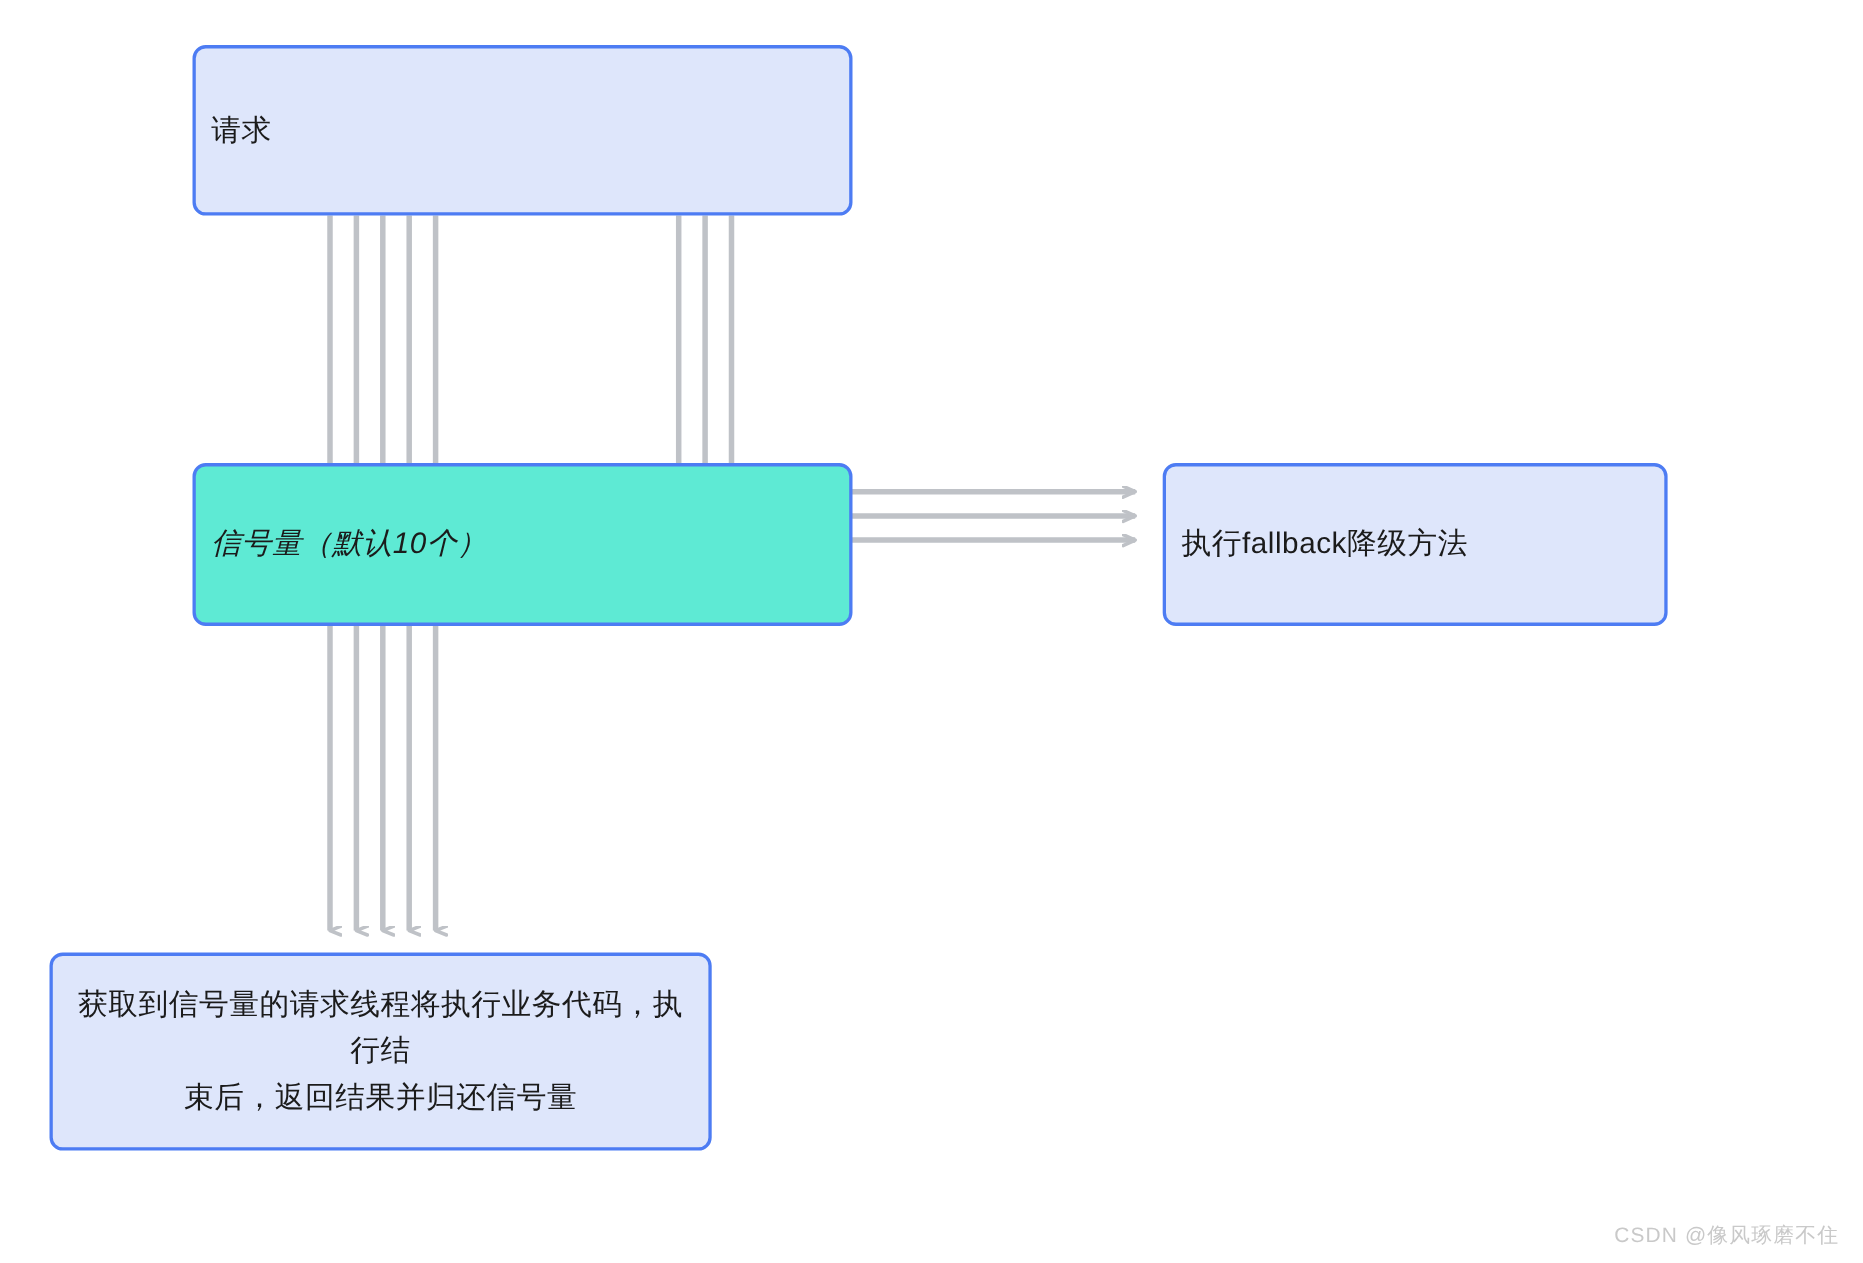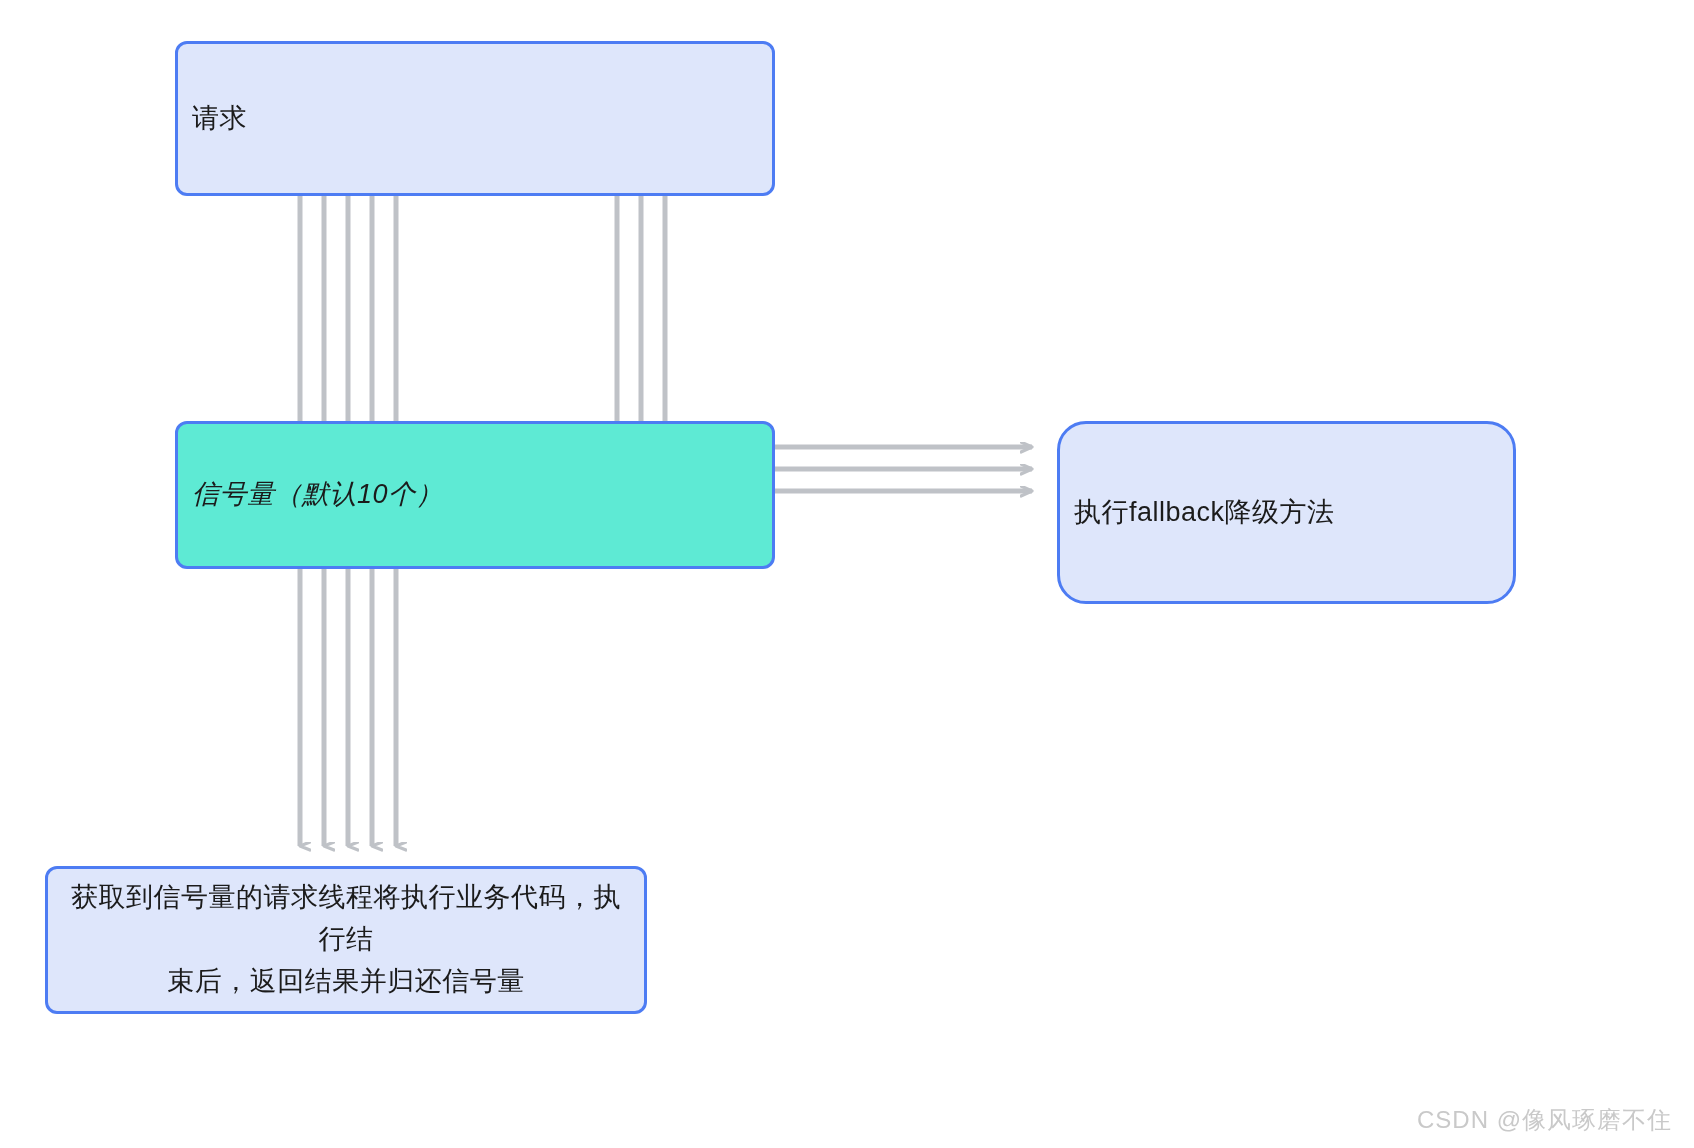--- a/index.html
+++ b/index.html
@@ -69,21 +69,21 @@
     top: 866px;
     width: 602px;
     height: 148px;
   }
   
   #node-semaphore { z-index: 2; }
   .watermark {
     position: absolute;
     right: 22px;
     bottom: 12px;
-    font-size: 24px;
+    font-size: 19px;
     color: #c9c9c9;
     letter-spacing: 1px;
     user-select: none;
     z-index: 5;
   }
 </style>
 </head>
 <body>
 
 <div id="canvas">
@@ -114,24 +114,24 @@
   </svg>
 
   <div class="node" id="node-request" style="left: 175px; top: 41px; width: 600px; height: 155px;">
     <span class="node-label">请求</span>
   </div>
 
   <div class="node" id="node-semaphore" style="left: 175px; top: 421px; width: 600px; height: 148px;">
     <span class="node-label">信号量（默认10个）</span>
   </div>
 
-  <div class="node" id="node-fallback" style="left: 1057px; top: 421px; width: 459px; height: 183px; border-radius: 29px;">
+  <div class="node" id="node-fallback" style="left: 1057px; top: 421px; width: 459px; height: 148px;">
     <span class="node-label">执行fallback降级方法</span>
   </div>
 
-  <div class="node" id="node-business" style="left: 45px; top: 866px; width: 602px; height: 148px;">
+  <div class="node" id="node-business" style="left: 45px; top: 866px; width: 602px; height: 180px;">
     <span class="node-label">获取到信号量的请求线程将执行业务代码，执行结
 束后，返回结果并归还信号量</span>
   </div>
 
   <div class="watermark">CSDN @像风琢磨不住</div>
 
 </div>
 
 </body></html>

